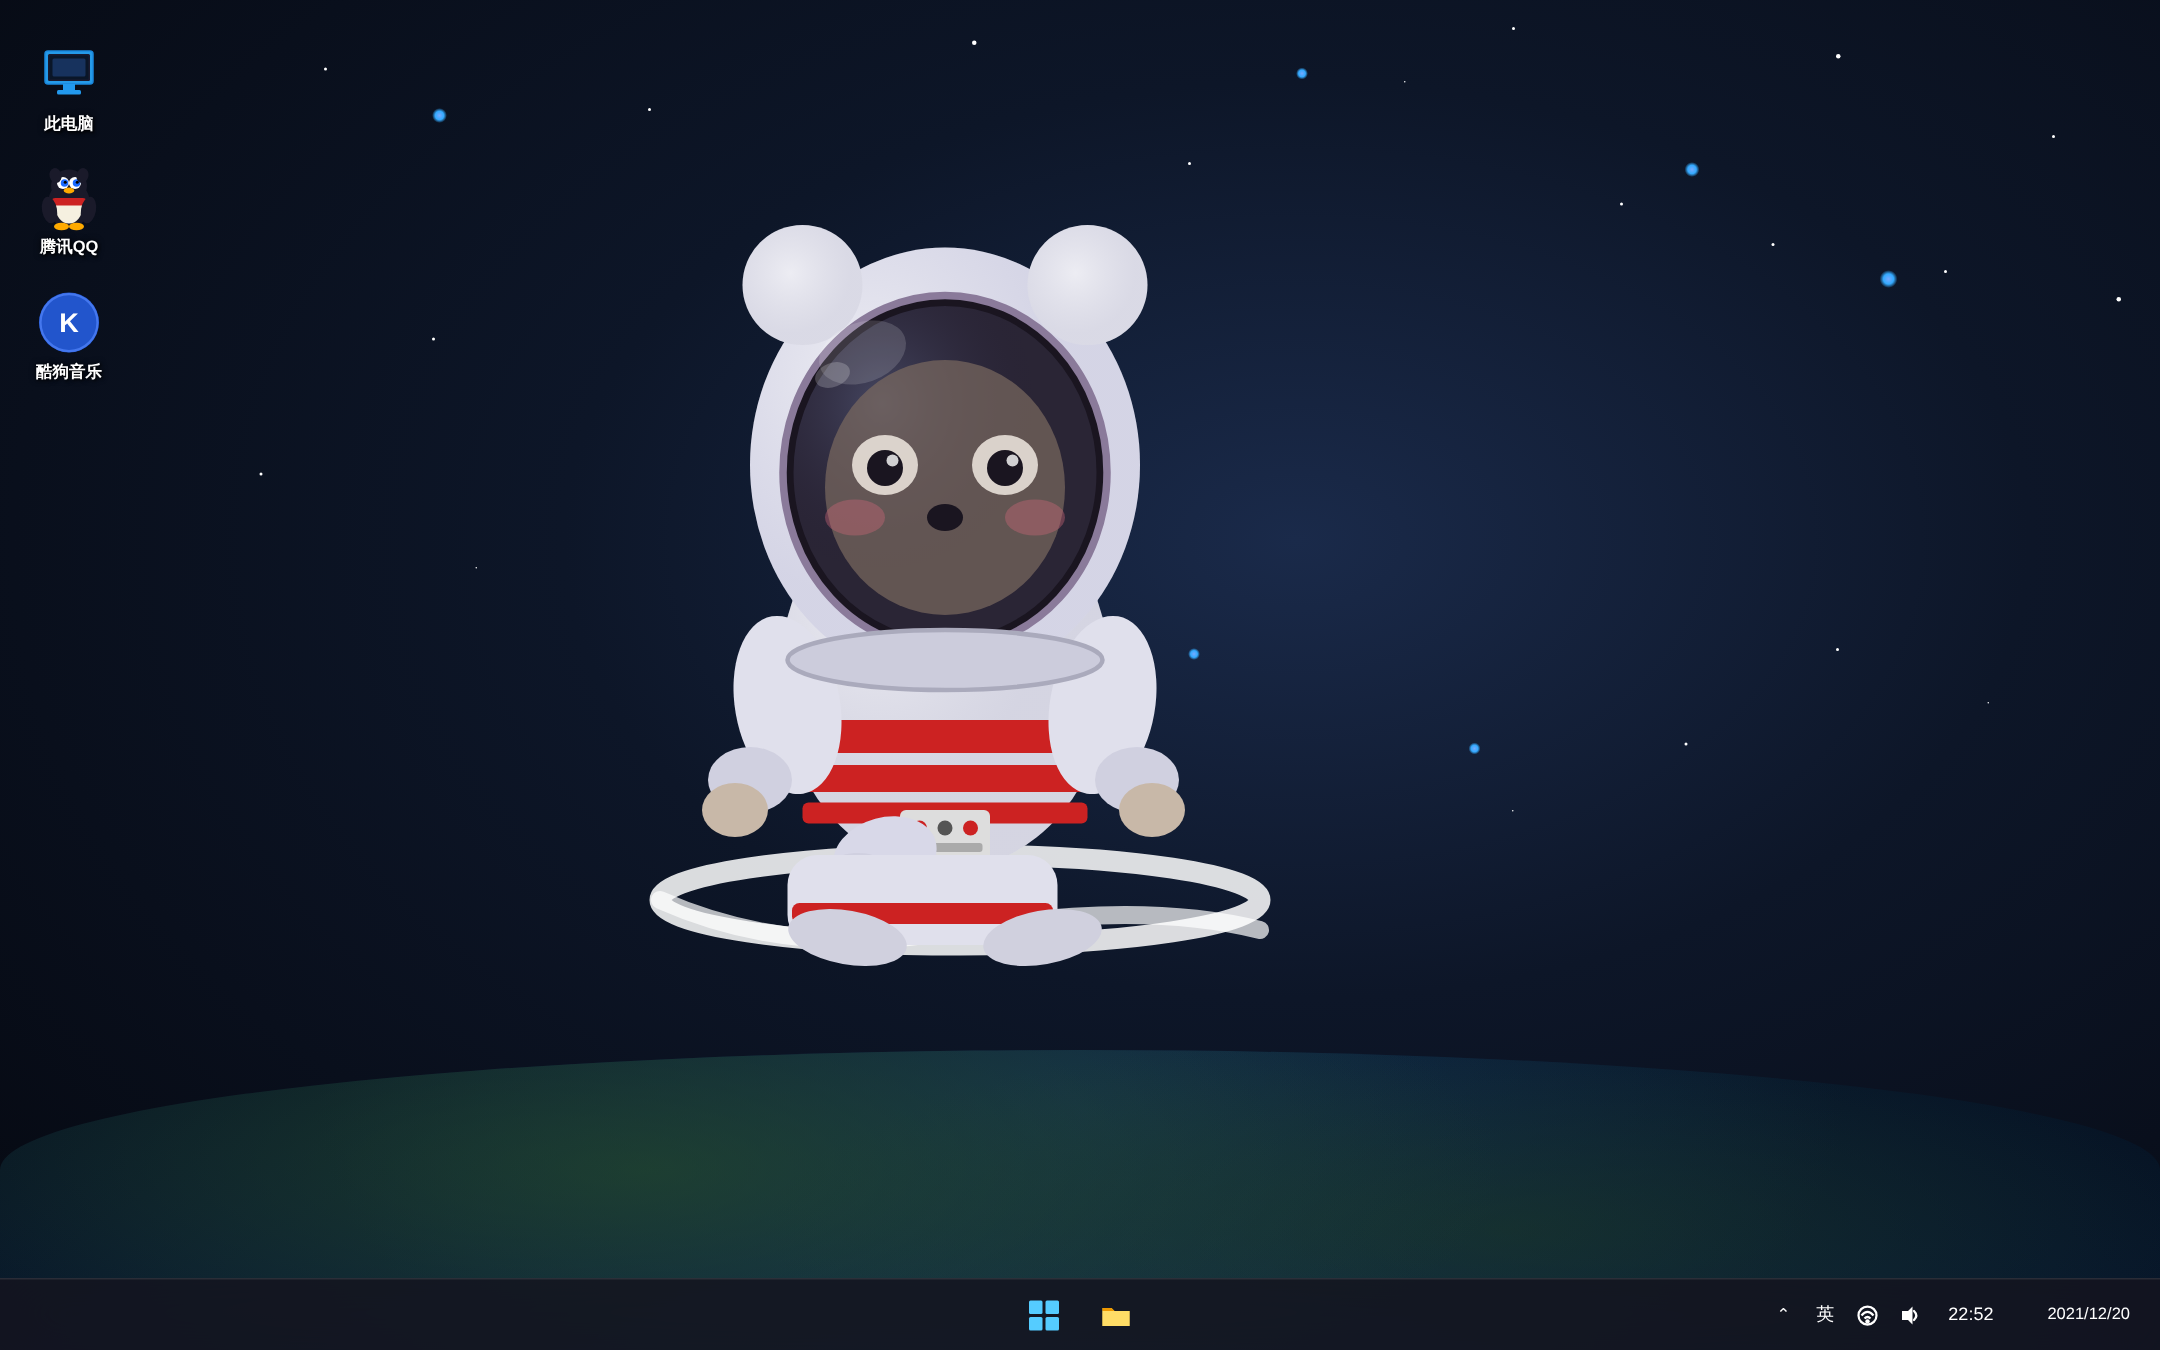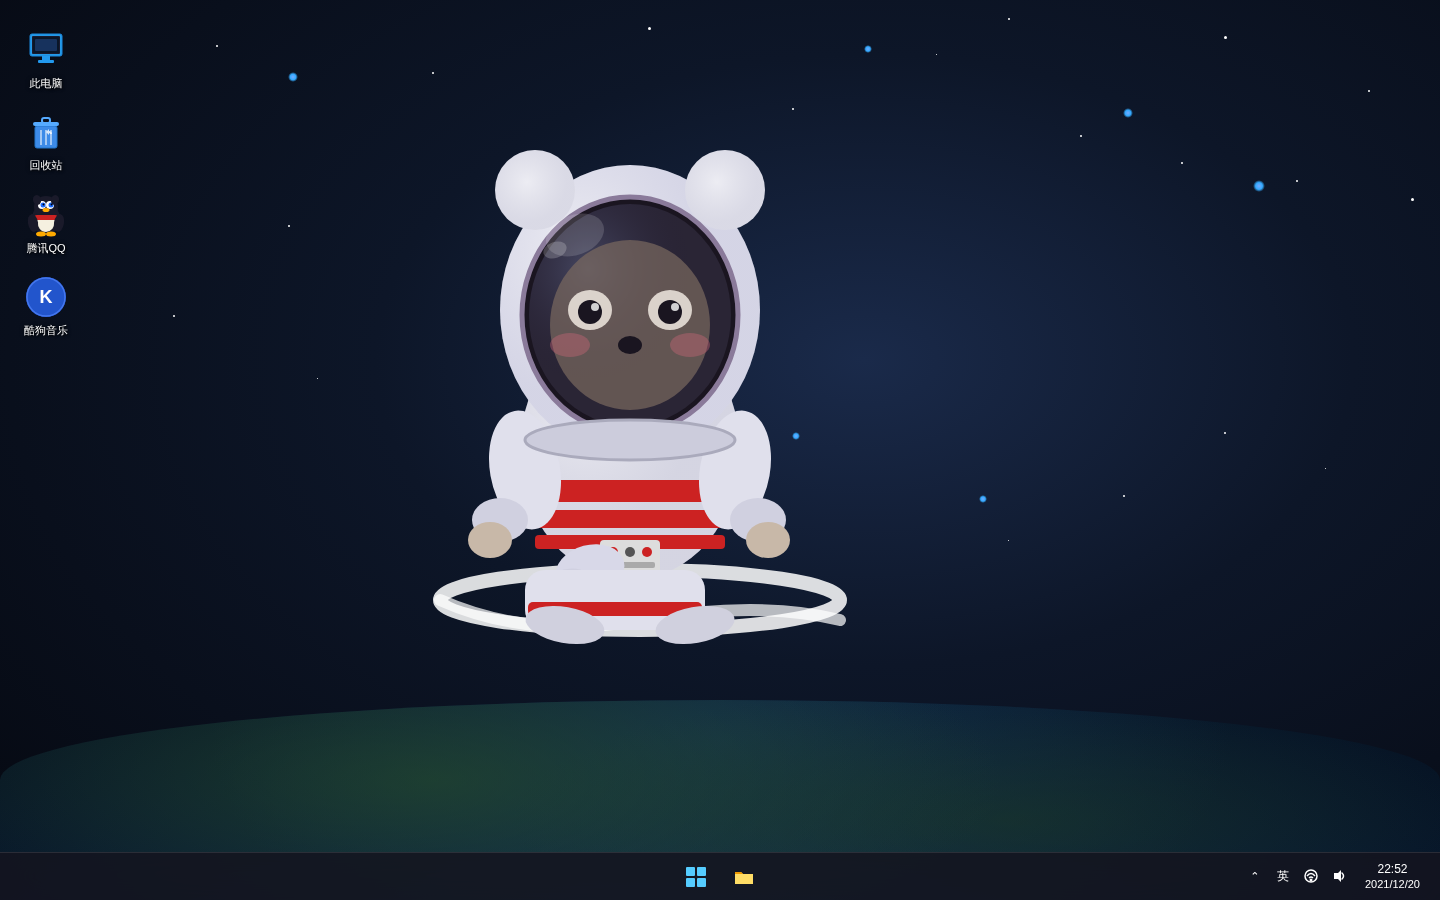--- a/index.html
+++ b/index.html
@@ -110,20 +110,21 @@
     }
 
     .icon-label {
       color: #ffffff;
       font-size: 11px;
       text-align: center;
       text-shadow: 1px 1px 2px rgba(0,0,0,0.9), 0 0 4px rgba(0,0,0,0.8);
       line-height: 1.3;
       word-break: break-all;
       max-width: 70px;
+      font-weight: bold;
     }
 
     
     #taskbar {
       position: absolute;
       bottom: 0;
       left: 0;
       right: 0;
       height: 48px;
       background: rgba(20, 20, 30, 0.85);
@@ -174,25 +175,26 @@
       display: flex;
       align-items: center;
       justify-content: center;
       color: white;
       font-size: 13px;
       cursor: pointer;
     }
 
     .clock-area {
       display: flex;
-      flex-direction: column;
+      flex-direction: row;
       align-items: center;
       padding: 0 8px;
       cursor: pointer;
       border-radius: 4px;
+      gap: 36px;
     }
 
     .clock-time {
       color: white;
       font-size: 12px;
       line-height: 1.3;
     }
 
     .clock-date {
       color: white;
@@ -356,40 +358,20 @@
           <rect x="7" y="7" width="26" height="16" rx="1" fill="#0a1628"></rect>
           <rect x="9" y="9" width="22" height="12" rx="1" fill="#1a3a6a" opacity="0.8"></rect>
 
           <rect x="16" y="26" width="8" height="5" fill="#2299ee"></rect>
           <rect x="12" y="30" width="16" height="3" rx="1" fill="#2299ee"></rect>
         </svg>
       </div>
       <span class="icon-label">此电脑</span>
     </div>
 
-    <div class="desktop-icon">
-      <div class="icon-img">
-        <svg width="40" height="40" viewBox="0 0 40 40" xmlns="http://www.w3.org/2000/svg">
-
-          <rect x="9" y="14" width="22" height="22" rx="2" fill="#4499ff" opacity="0.9"></rect>
-          <rect x="9" y="14" width="22" height="22" rx="2" fill="none" stroke="#2277cc" stroke-width="1"></rect>
-
-          <line x1="15" y1="18" x2="15" y2="33" stroke="white" stroke-width="1.5" opacity="0.7"></line>
-          <line x1="20" y1="18" x2="20" y2="33" stroke="white" stroke-width="1.5" opacity="0.7"></line>
-          <line x1="25" y1="18" x2="25" y2="33" stroke="white" stroke-width="1.5" opacity="0.7"></line>
-
-          <rect x="7" y="10" width="26" height="4" rx="2" fill="#55aaff"></rect>
-
-          <rect x="16" y="6" width="8" height="5" rx="2" fill="none" stroke="#55aaff" stroke-width="2"></rect>
-
-          <path d="M20 20 L23 17 L23 19 Q26 19 26 22 L24 22 Q24 21 23 21 L23 23 Z" fill="white" opacity="0.8"></path>
-        </svg>
-      </div>
-      <span class="icon-label">回收站</span>
-    </div>
 
     <div class="desktop-icon">
       <div class="icon-img">
         <svg width="44" height="44" viewBox="0 0 44 44" xmlns="http://www.w3.org/2000/svg">
 
           <ellipse cx="22" cy="26" rx="14" ry="16" fill="#1a1a2a"></ellipse>
 
           <ellipse cx="22" cy="28" rx="9" ry="11" fill="#f5f0e0"></ellipse>
 
           <ellipse cx="22" cy="14" rx="12" ry="11" fill="#1a1a2a"></ellipse>

